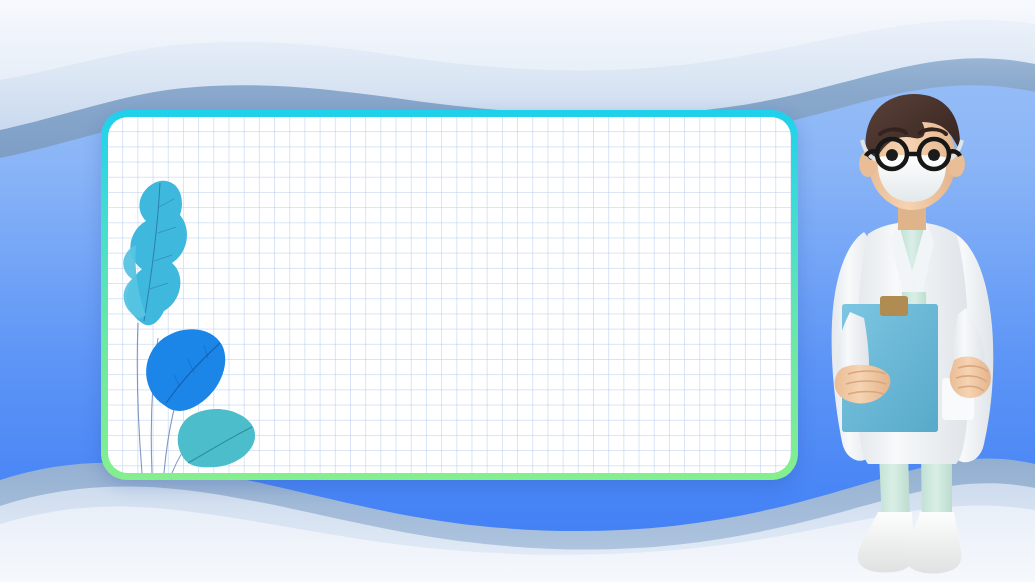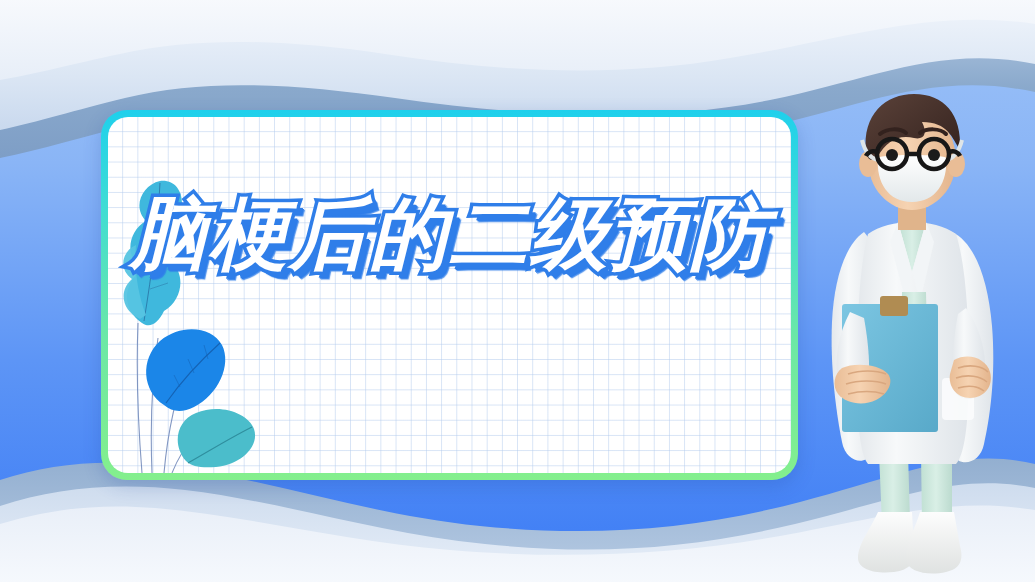--- a/index.html
+++ b/index.html
@@ -183,23 +183,20 @@
           <path d="M92,172 L96,186 M76,186 L82,200 M62,202 L68,214" stroke="#1463b5" stroke-width=".8" fill="none" opacity=".7"></path>
         </g>
 
         <g>
           <path d="M74,288 C60,272 64,248 84,240 C108,230 136,240 142,256
                    C148,274 128,292 104,294 C90,295 80,294 74,288 Z" fill="#4bbdcb"></path>
           <path d="M140,254 C116,266 94,280 76,290" stroke="#2f8e9e" stroke-width="1.1" fill="none"></path>
         </g>
       </svg>
 
-      <div class="title-box">
-        <div class="title">脑梗后的二级预防</div>
-      </div>
 
     </div>
   </div>
 
   <svg class="doctor" viewBox="0 0 235 500">
     <defs>
       <linearGradient id="coatG" x1="0" y1="0" x2="1" y2="0">
         <stop offset="0%" stop-color="#e4e8ec"></stop>
         <stop offset="35%" stop-color="#f7f9fa"></stop>
         <stop offset="100%" stop-color="#dfe4e9"></stop>

